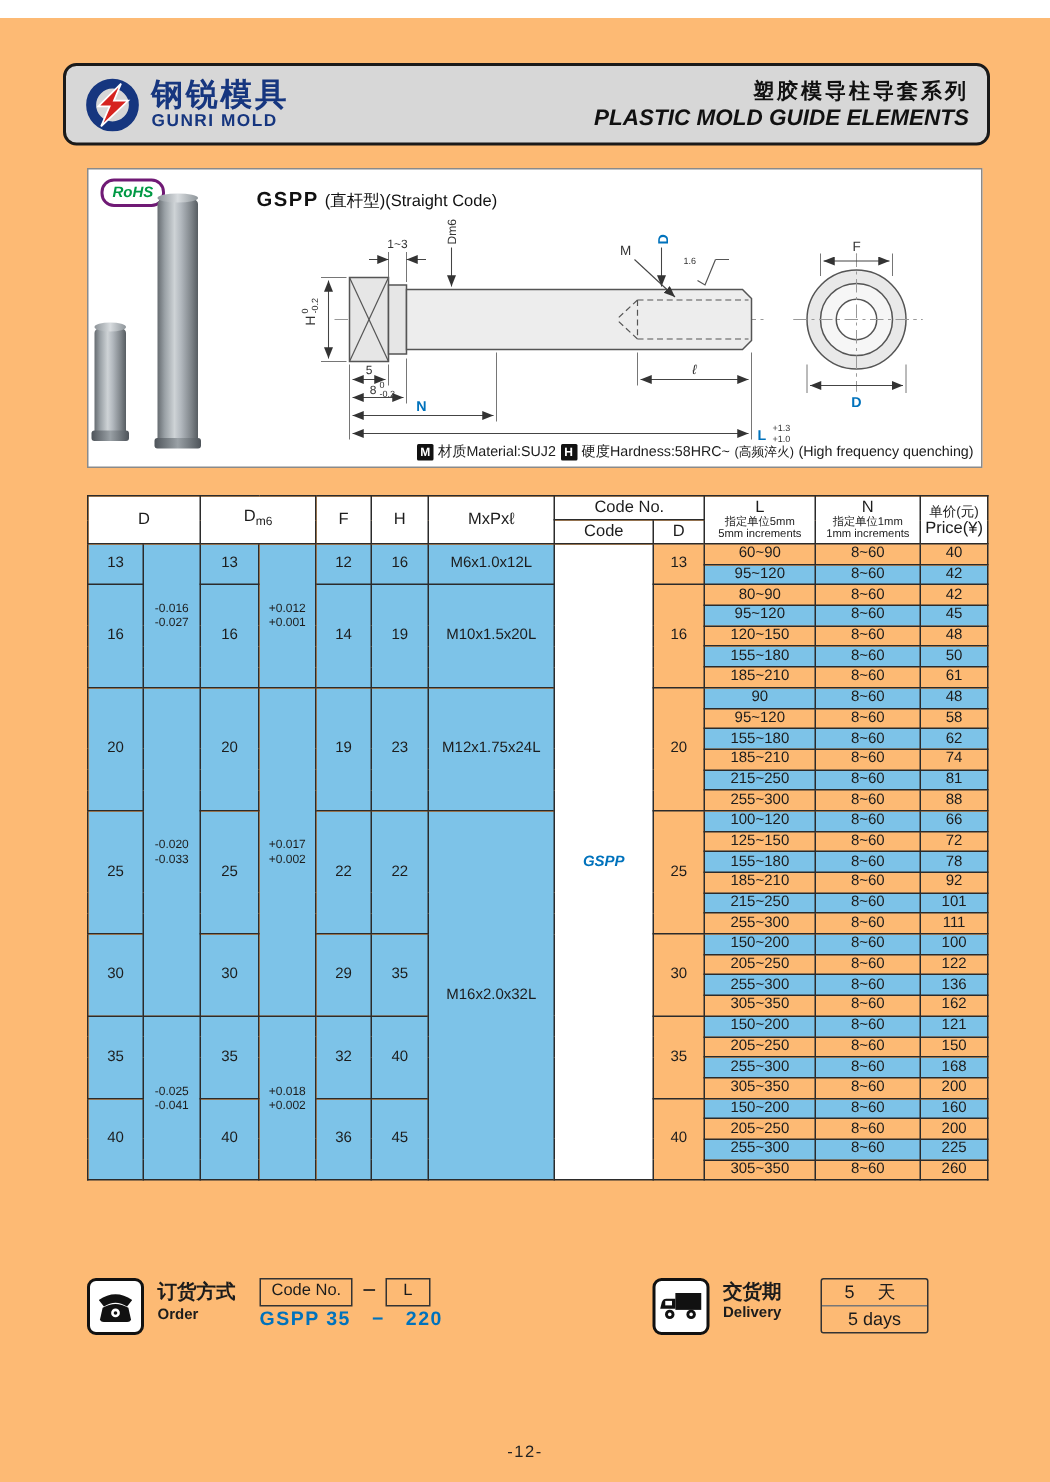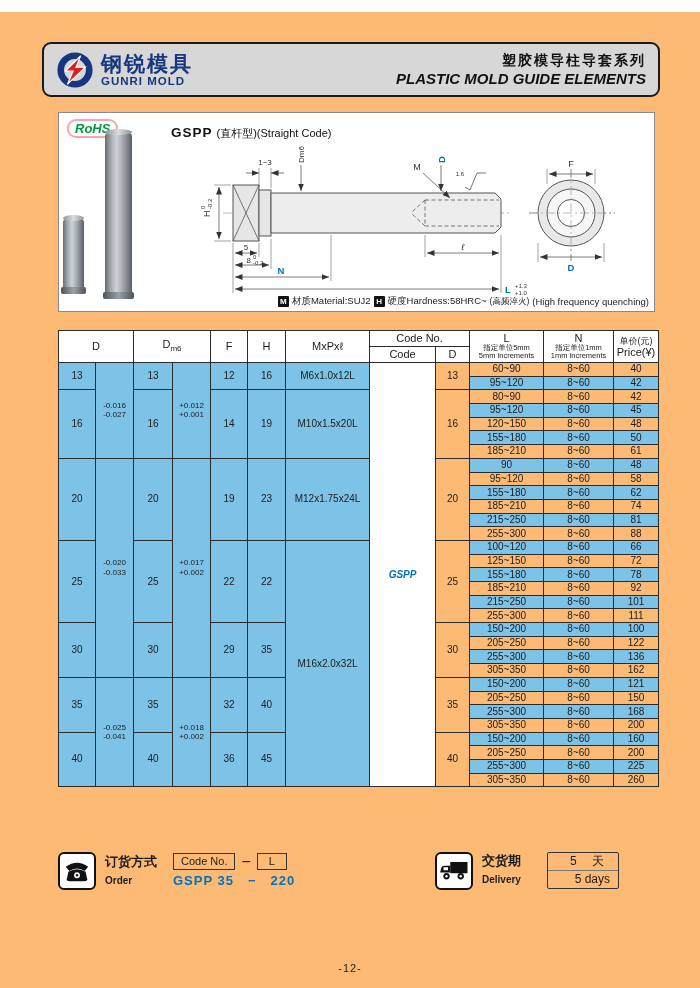--- a/index.html
+++ b/index.html
@@ -14,22 +14,22 @@
   .logo{display:flex;align-items:center;gap:7px}
   .logo-cn{font-size:21px;font-weight:bold;color:#16367f;letter-spacing:2px;line-height:22px}
   .logo-en{font-size:11.5px;font-weight:bold;color:#16367f;letter-spacing:1px}
   .titles{text-align:right}
   .title-cn{font-size:14px;font-weight:bold;color:#111;letter-spacing:2px}
   .title-en{font-size:15px;font-weight:bold;font-style:italic;color:#111}
 
   
   .dbox{position:absolute;left:58px;top:100px;width:597px;height:200px;border:1px solid #8a8a8a;background:#fff}
   .tech{position:absolute;left:0;top:0;width:597px;height:200px}
-  .rohs{position:absolute;left:8px;top:6px;border:2px solid #fca5a5;border-radius:9px;
-    color:#009944;font-weight:bold;font-style:italic;font-size:13px;padding:0 6px;line-height:15px;background:#fff}
+  .rohs{position:absolute;left:8px;top:6px;border:2px solid #701a75;border-radius:9px;
+    color:#009944;font-weight:bold;font-style:italic;font-size:10px;padding:0 6px;line-height:15px;background:#fff}
   .gspp-label{position:absolute;left:112px;top:12px;font-size:11px;color:#111}
   .gspp-label b{font-size:13.5px;letter-spacing:1px;margin-right:4px}
   .pin{position:absolute;background:linear-gradient(90deg,#666c71 0%,#9aa1a6 18%,#ced3d6 42%,#b2b8be 58%,#7b8186 85%,#575d62 100%);
     border-radius:9px 9px 3px 3px / 5px 5px 2px 2px}
   .pin::before{content:"";position:absolute;top:-2px;left:0;right:0;height:6px;border-radius:50%;
     background:linear-gradient(90deg,#8d9499,#d8dcdf,#8d9499)}
   .pin::after{content:"";position:absolute;bottom:-1px;left:-2px;right:-2px;height:7px;border-radius:2px;
     background:linear-gradient(90deg,#4e545a,#9aa1a6,#4e545a)}
   .pin.small{left:4px;top:104px;width:21px;height:76px}
   .pin.tall{left:46px;top:18px;width:27px;height:167px}
@@ -61,28 +61,28 @@
   td.blue{background:#7dc3e8}
   td.bluerow{background:#7dc3e8}
   td.tol div{font-size:8px;line-height:9.5px}
   td.code{color:#0072bc;font-weight:bold;font-size:11px;font-style:italic;background:#fff}
   sub.dm6{font-size:8px}
 
   
   .fblock{position:absolute;display:flex;gap:9px;align-items:flex-start}
   .icon-box{width:38px;height:38px;border:2px solid #111;border-radius:6px;background:#fff;
     display:flex;align-items:center;justify-content:center;flex:0 0 auto}
-  .orow{display:flex;align-items:center;gap:6px;height:19px}
+  .orow{display:flex;gap:6px;height:19px}
   .olab{font-size:13px;font-weight:bold;width:62px}
   .olab.en{font-size:10px}
   .obox{border:1px solid #333;padding:0 7px;font-size:11px;line-height:15px}
   .obox.lbox{min-width:30px;text-align:center}
   .bluecode{color:#0072bc;font-weight:bold;font-size:13px;letter-spacing:1px}
   .bluecode .gap{display:inline-block;width:14px}
-  .dlv-box{border:1.5px solid #333;border-radius:2px;font-size:12px;text-align:right;min-width:72px}
+  .dlv-box{border:1.5px solid #333;border-radius:2px;font-size:12px;text-align:center;min-width:72px}
   .dlv-box div{padding:0 8px;line-height:17px}
   .dlv-box div:first-child{border-bottom:1px solid #777;letter-spacing:6px}
   .add-cn{font-size:13px;font-weight:bold}
   .add-en{font-size:11.5px}
   .addgrid{display:grid;grid-template-columns:66px auto;column-gap:10px;row-gap:1px;align-items:center}
   .pageno{position:absolute;left:0;right:0;top:950px;text-align:center;font-size:11px;letter-spacing:1px;color:#222}
 </style>
 </head>
 <body>
 

